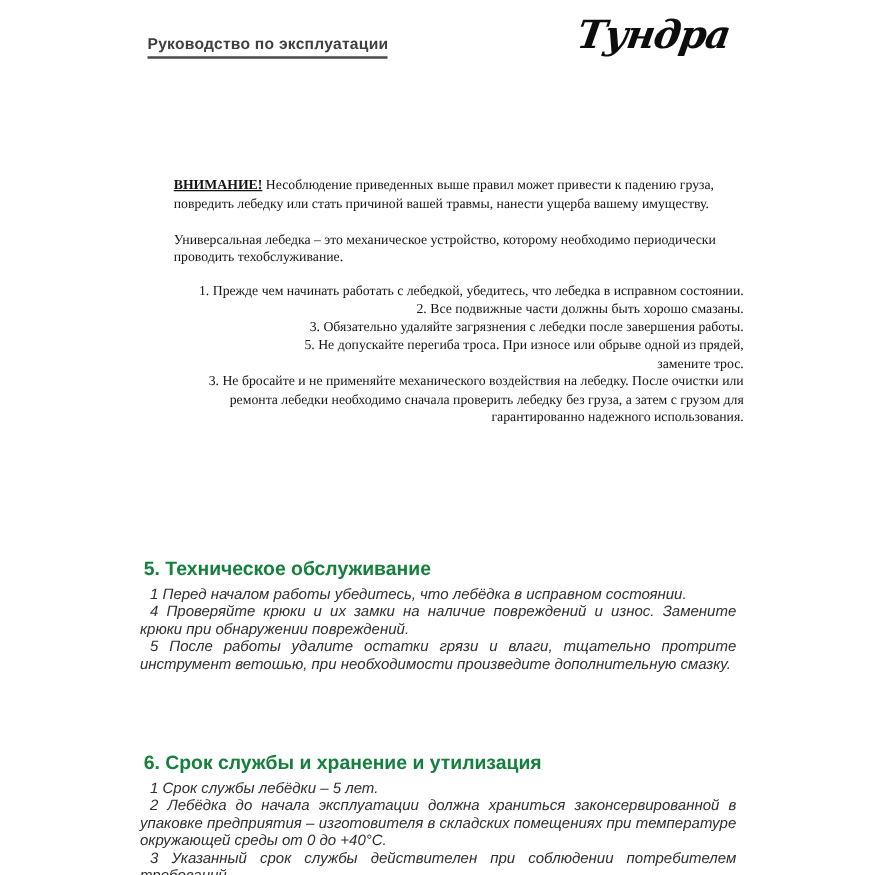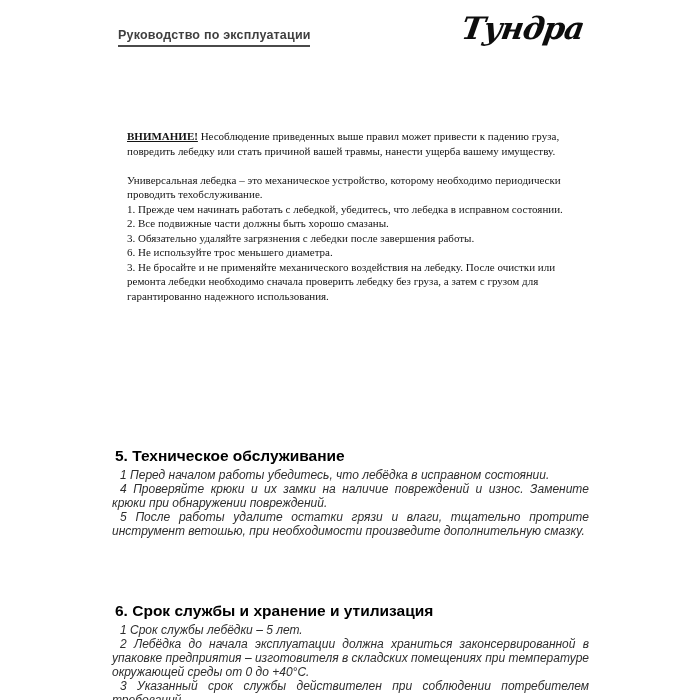--- a/index.html
+++ b/index.html
@@ -37,44 +37,44 @@
 
   
   .serif-block {
     position: absolute;
     left: 127px; top: 129px;
     width: 468px;
     font: 11px/14.5px "Liberation Serif", serif;
     color: #141414;
     text-align: left;
   }
-  .serif-block p { margin: 0; }
+  .serif-block p { margin: 12px; }
   .warning-label {
     font-weight: 700;
     text-decoration: underline;
   }
   .intro { margin-top: 14.5px !important; }
-  .rule { white-space: pre-line; }
+  .rule { white-space: pre-line; text-align: right; }
 
   
   .sans-section {
     position: absolute;
     left: 112px;
     width: 477px;
     font: 12px/14px "Liberation Sans", sans-serif;
     color: #2e2e2e;
     text-align: justify;
   }
   .sec5 { top: 447px; }
   .sec6 { top: 602px; }
   .sans-section h2 {
     margin: 0 0 3px 0;
     padding-left: 3px;
     font: 700 15.5px/18px "Liberation Sans", sans-serif;
-    color: #000000;
+    color: #15803d;
     text-align: left;
   }
   .sans-section p {
     margin: 0;
     text-indent: 8px;
     font-style: italic;
   }
 </style>
 </head>
 <body>
@@ -87,21 +87,22 @@
 
   <div class="serif-block">
     <p class="warning"><span class="warning-label">ВНИМАНИЕ!</span><span> Несоблюдение приведенных выше правил может привести к падению груза, повредить лебедку или стать причиной вашей травмы, нанести ущерба вашему имуществу.</span></p>
 
     <p class="intro">Универсальная лебедка – это механическое устройство, которому необходимо периодически проводить техобслуживание.</p>
 
     <div class="rules">
       <div class="rule">1. Прежде чем начинать работать с лебедкой, убедитесь, что лебедка в исправном состоянии.</div>
       <div class="rule">2. Все подвижные части должны быть хорошо смазаны.</div>
       <div class="rule">3. Обязательно удаляйте загрязнения с лебедки после завершения работы.</div>
-      <div class="rule">6. Не используйте трос меньшего диаметра.</div>
+      <div class="rule">5. Не допускайте перегиба троса. При износе или обрыве одной из прядей,
+замените трос.</div>
       <div class="rule">3. Не бросайте и не применяйте механического воздействия на лебедку. После очистки или ремонта лебедки необходимо сначала проверить лебедку без груза, а затем с грузом для гарантированно надежного использования.</div>
     </div>
   </div>
 
   <div class="sans-section sec5">
     <h2>5. Техническое обслуживание</h2>
     <p>1 Перед началом работы убедитесь, что лебёдка в исправном состоянии.</p>
     <p>4 Проверяйте крюки и их замки на наличие повреждений и износ. Замените крюки при обнаружении повреждений.</p>
     <p>5 После работы удалите остатки грязи и влаги, тщательно протрите инструмент ветошью, при необходимости произведите дополнительную смазку.</p>
   </div>

